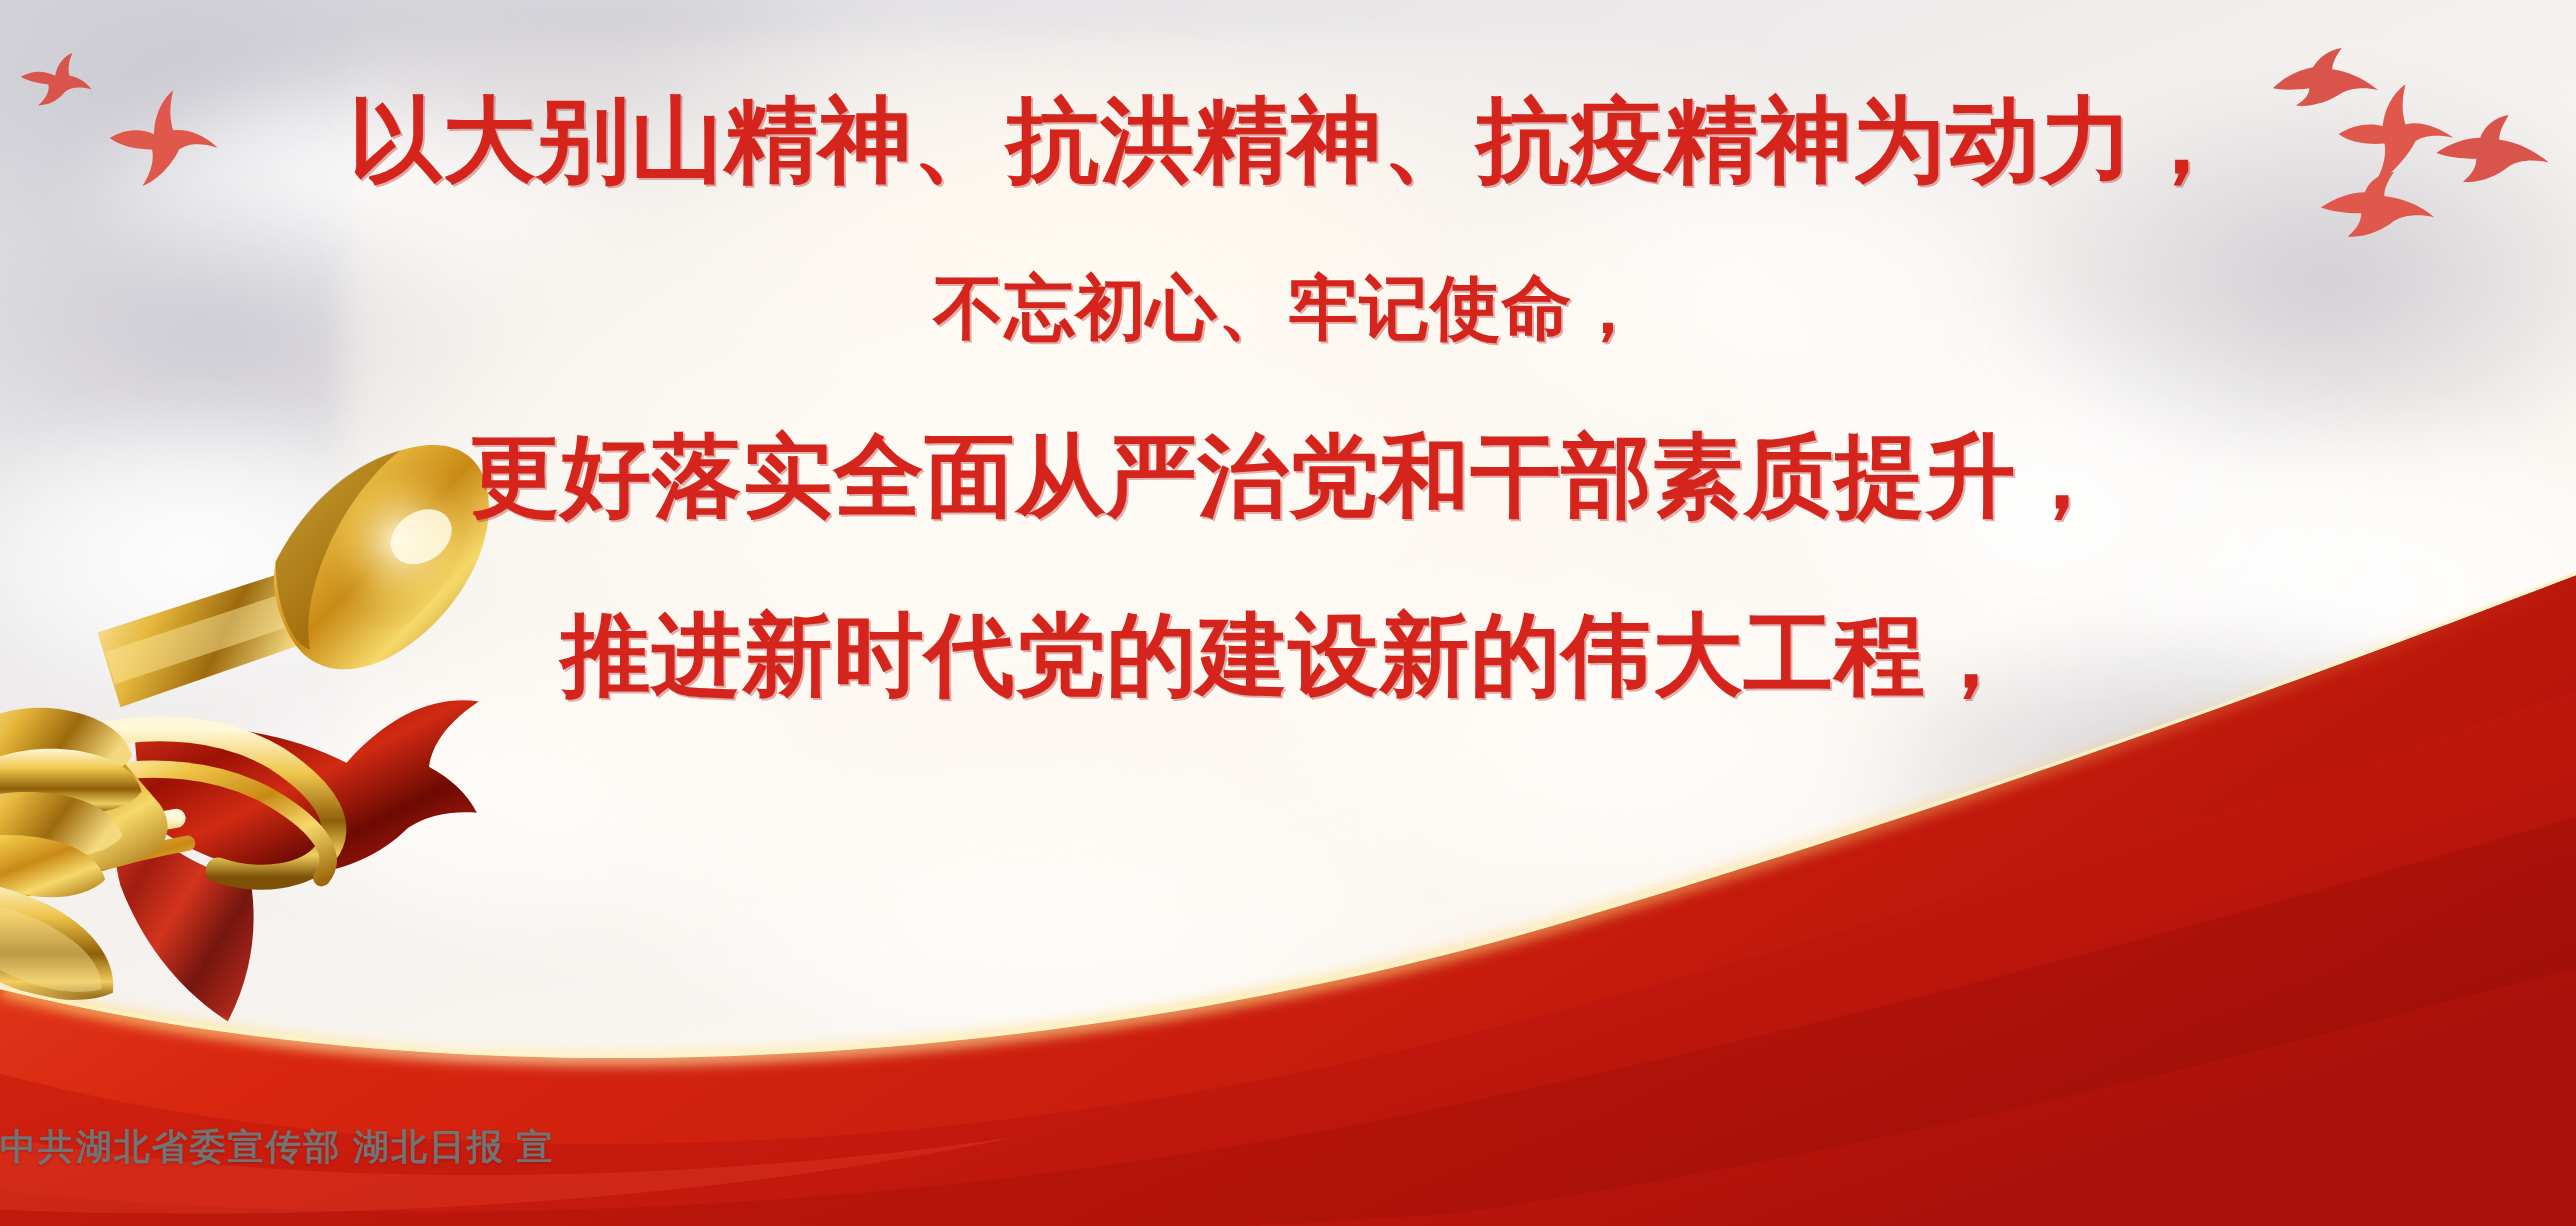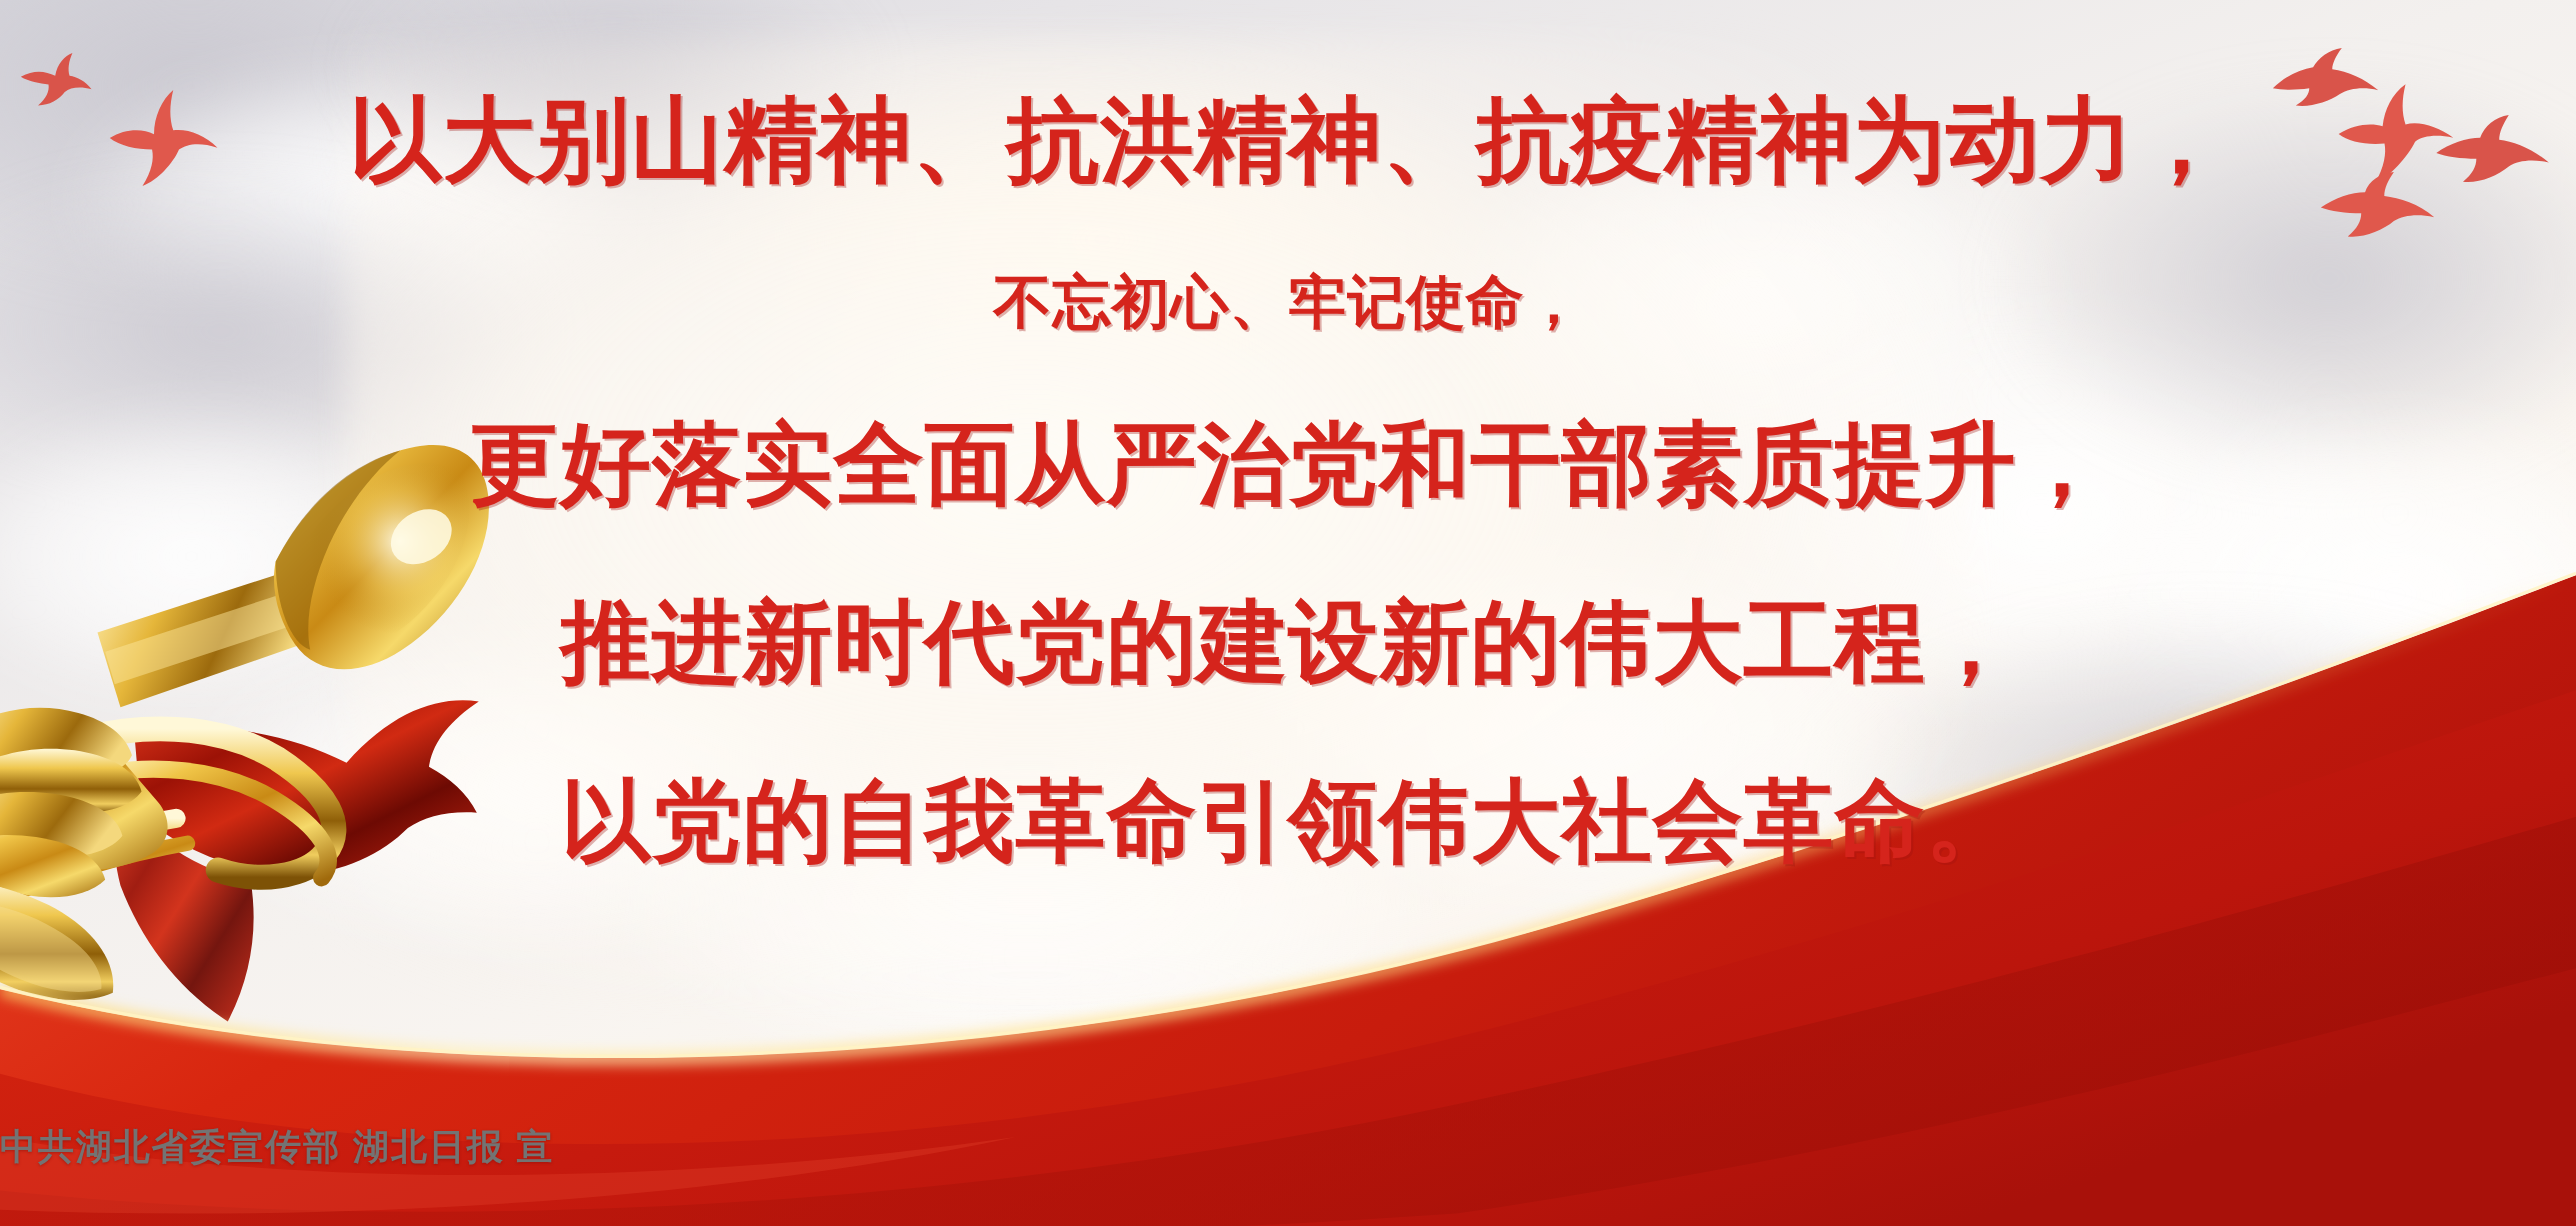--- a/index.html
+++ b/index.html
@@ -62,21 +62,21 @@
     z-index: 40;
   }
   .hl-line {
     color: #d5241c;
     font-weight: 700;
     letter-spacing: 1px;
     white-space: nowrap;
     text-shadow: 1.9px 1.9px 0 rgba(160,20,14,0.32);
   }
   .hl-line.l1 { font-size: 93px; line-height: 1.05; margin-bottom: 82px; }
-  .hl-line.l2 { font-size: 58px; line-height: 1.05; margin-bottom: 84px; }
+  .hl-line.l2 { font-size: 70px; line-height: 1.05; margin-bottom: 84px; }
   .hl-line.l3 { font-size: 90px; line-height: 1.05; margin-bottom: 84px; }
   .hl-line.l4 { font-size: 90px; line-height: 1.05; margin-bottom: 84px; }
   .hl-line.l5 { font-size: 90px; line-height: 1.05; margin-bottom: 0; }
 
   
   .credit {
     position: absolute;
     left: 0; right: 0;
     top: 1123px;
     text-align: left;
@@ -264,19 +264,18 @@
 
       <path d="M0 1186 C300 1240 700 1238 1060 1186 C740 1254 340 1276 0 1262 Z" fill="#e2432c" opacity="0.35"></path>
     </svg>
   </div>
 
   <div class="headline">
     <div class="hl-line l1">以大别山精神、抗洪精神、抗疫精神为动力，</div>
     <div class="hl-line l2">不忘初心、牢记使命，</div>
     <div class="hl-line l4">更好落实全面从严治党和干部素质提升，</div>
     <div class="hl-line l3">推进新时代党的建设新的伟大工程，</div>
-    <div class="hl-line l5">以党的自我革命引领伟大社会革命。</div>
   </div>
 
   <div class="credit">中共湖北省委宣传部  湖北日报  宣</div>
 
 </div>
 
 
 </body></html>

